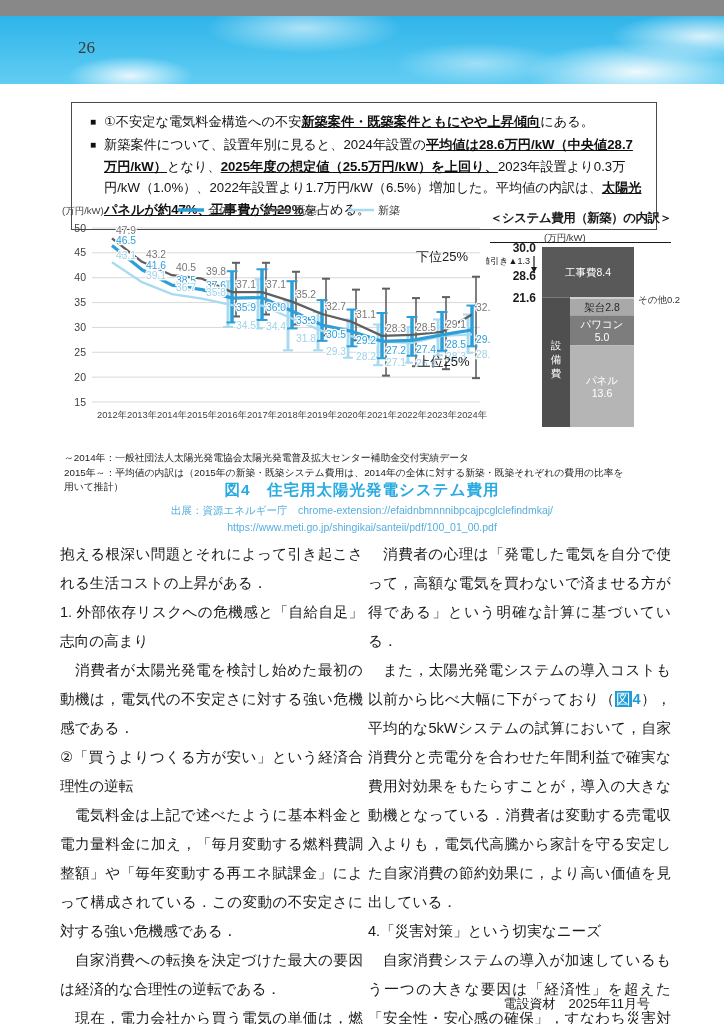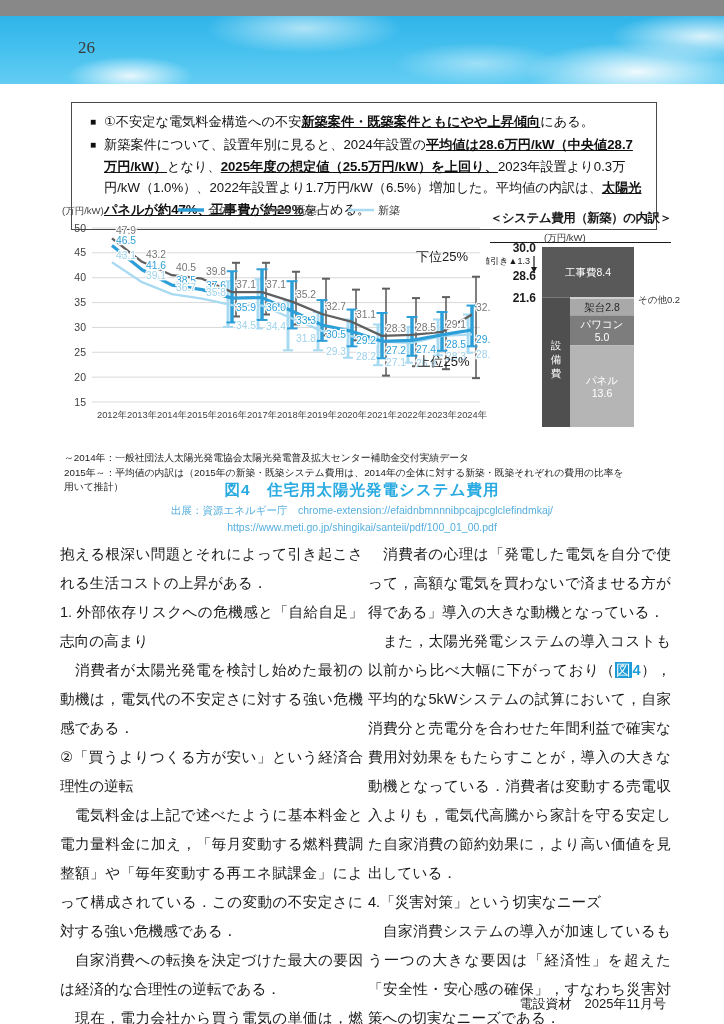--- a/index.html
+++ b/index.html
@@ -39,21 +39,21 @@
 
   
   .col { position:absolute; top:524px; width:303px; font-size:14.6px; line-height:29px; color:#1a1a1a; text-align:justify; }
   .col-left { left:60px; }
   .col-right { left:368px; }
   .col p { text-align:justify; }
   .col p.heading { font-weight:normal; }
   .fig-badge { background:#1e9cd7; color:#fff; padding:0 1px; }
   .fig-num { color:#1e9cd7; font-weight:bold; }
 
-  .footer { position:absolute; right:58px; top:979px; font-size:13px; color:#1a1a1a; }
+  .footer { position:absolute; right:74px; top:979px; font-size:13px; color:#1a1a1a; }
 </style>
 </head>
 <body>
 
 <div class="page">
 
   <div class="sky-header">
     <span class="page-num">26</span>
   </div>
 
@@ -275,21 +275,21 @@
   <div class="col col-left" id="colLeft">
       <p>抱える根深い問題とそれによって引き起こされる生活コストの上昇がある．</p>
       <p class="heading">1. 外部依存リスクへの危機感と「自給自足」志向の高まり</p>
       <p>　消費者が太陽光発電を検討し始めた最初の動機は，電気代の不安定さに対する強い危機感である．</p>
       <p>②「買うよりつくる方が安い」という経済合理性の逆転</p>
       <p>　電気料金は上記で述べたように基本料金と電力量料金に加え，「毎月変動する燃料費調整額」や「毎年変動する再エネ賦課金」によって構成されている．この変動の不安定さに対する強い危機感である．</p>
       <p>　自家消費への転換を決定づけた最大の要因は経済的な合理性の逆転である．</p>
       <p>　現在，電力会社から買う電気の単価は，燃料費調整額と再エネ賦課金を合わせると30円/kWhを超え，10年ほど前に比べると大幅に上昇しているのに対し，FIT期間終了後の売電単</p>
     </div>
   <div class="col col-right" id="colRight">
-      <p>　消費者の心理は「発電した電気を自分で使って，高額な電気を買わないで済ませる方が得である」導入の大きな動機となっている．</p>
+      <p>　消費者の心理は「発電した電気を自分で使って，高額な電気を買わないで済ませる方が得である」という明確な計算に基づいている．</p>
       <p><span>　また，太陽光発電システムの導入コストも以前から比べ大幅に下がっており（</span><span class="fig-badge">図</span><span class="fig-num">4</span><span>），平均的な5kWシステムの試算において，自家消費分と売電分を合わせた年間利益で確実な費用対効果をもたらすことが，導入の大きな動機となっている．消費者は変動する売電収入よりも，電気代高騰から家計を守る安定した自家消費の節約効果に，より高い価値を見出している．</span></p>
       <p class="heading">4.「災害対策」という切実なニーズ</p>
       <p>　自家消費システムの導入が加速しているもう一つの大きな要因は「経済性」を超えた「安全性・安心感の確保」，すなわち災害対策への切実なニーズである．</p>
     </div>
 
   <div class="footer">電設資材　2025年11月号</div>
 
 </div>
 
 </body></html>

